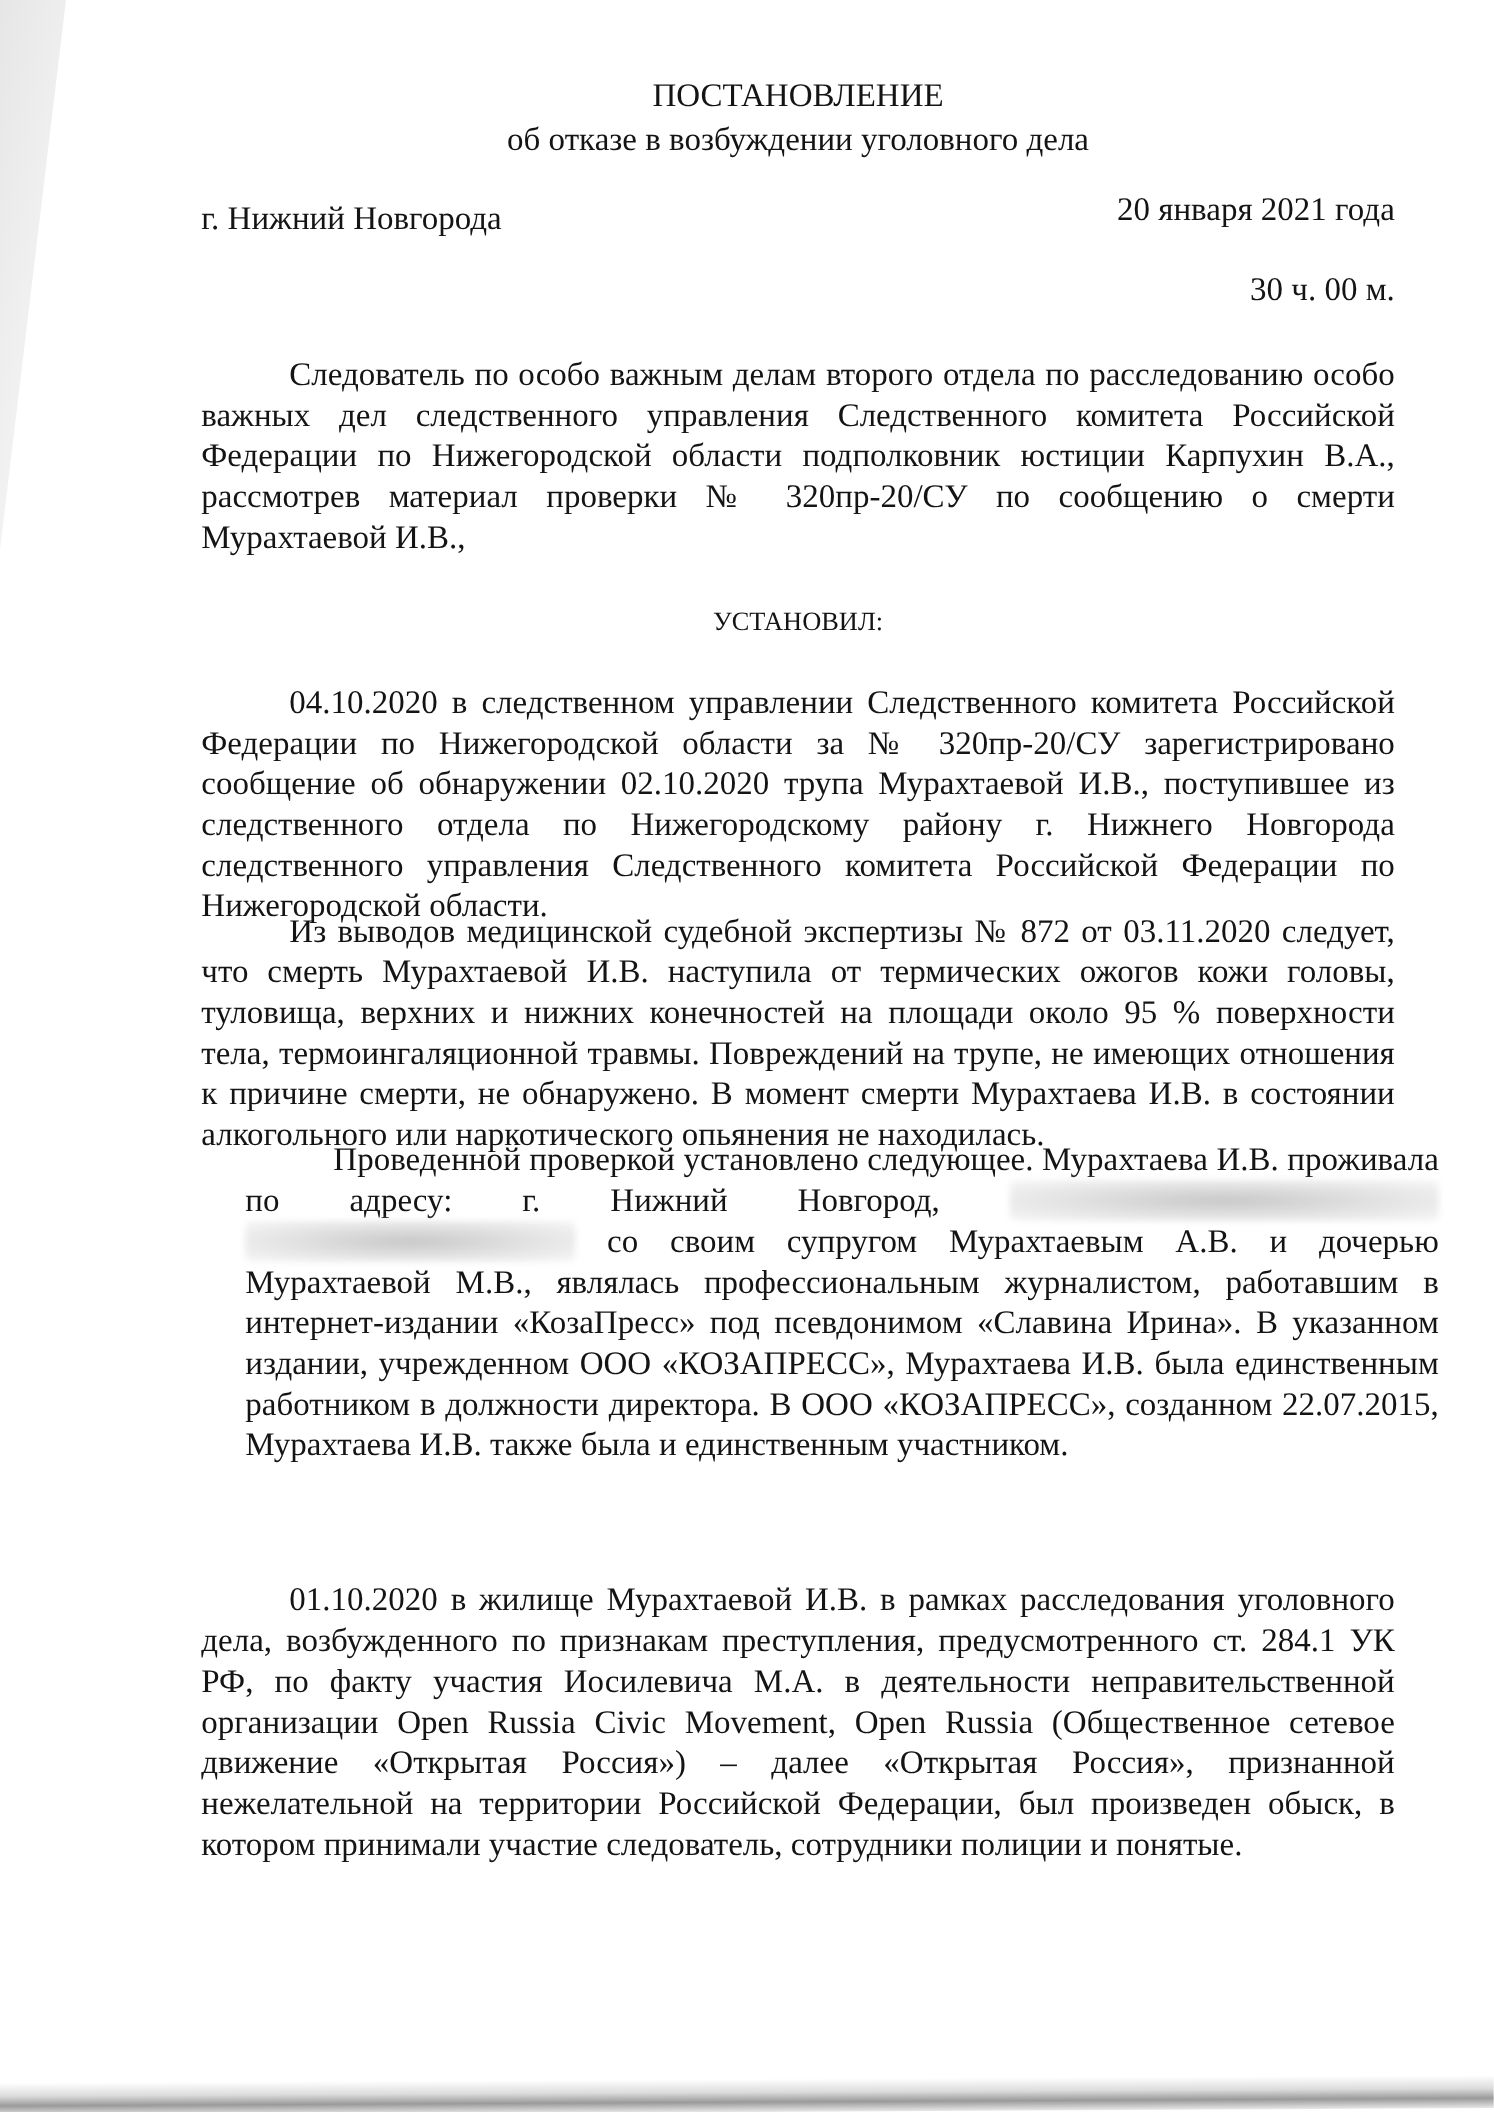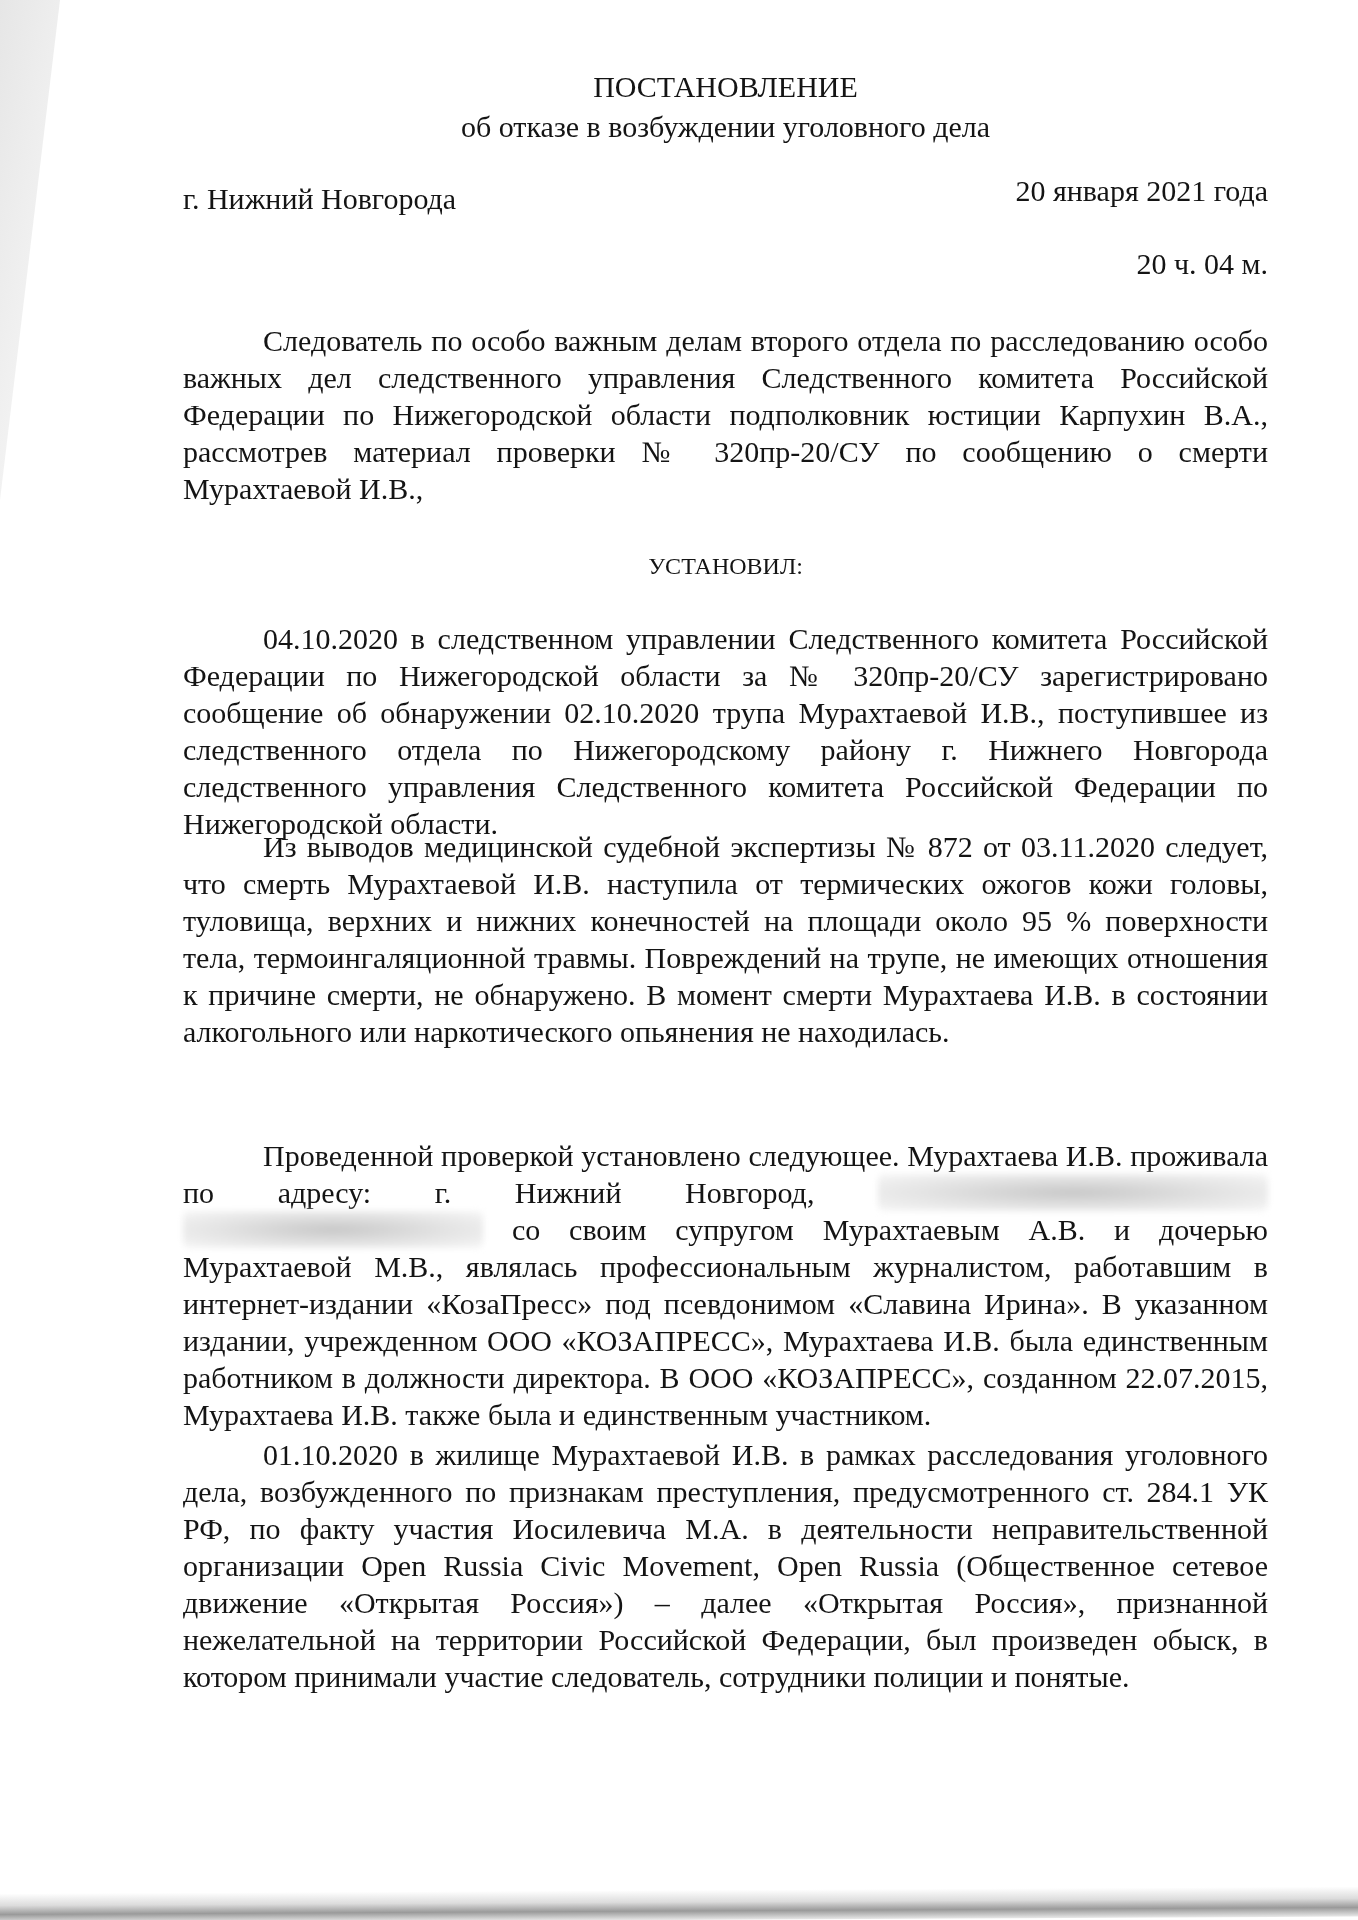--- a/index.html
+++ b/index.html
@@ -45,40 +45,40 @@
       text-align: justify; text-indent: 80px;
       font-size: 30px; line-height: 37px;
     }
     .p-intro { top: 322px; }
     .heading {
       position: absolute; left: 0; right: 0; top: 548px;
       text-align: center; font-size: 24px;
     }
     .p1 { top: 620px; }
     .p2 { top: 807px; margin-top: 21px; }
-    .p3 { top: 1137px; }
+    .p3 { top: 1036px; margin-left: 40px; }
     .p4 { top: 1436px; }
     .blur {
       display: inline-block; color: transparent;
       background: radial-gradient(ellipse at center, #c8c8c8 0%, #e4e4e4 55%, #f7f7f7 100%);
       filter: blur(3px); border-radius: 6px; text-indent: 0;
     }
   </style>
 </head>
 <body>
 
 <div class="page-shadow-left"></div>
 
 <div class="doc">
   <div class="title">ПОСТАНОВЛЕНИЕ</div>
   <div class="subtitle">об отказе в возбуждении уголовного дела</div>
 
   <div class="city">г. Нижний Новгорода</div>
   <div class="date">20 января 2021 года</div>
-  <div class="time">20 ч. 04 м.</div>
+  <div class="time">30 ч. 00 м.</div>
 
   <div class="para p-intro">Следователь по особо важным делам второго отдела по расследованию особо важных дел следственного управления Следственного комитета Российской Федерации по Нижегородской области подполковник юстиции Карпухин В.А., рассмотрев материал проверки № 320пр-20/СУ по сообщению о смерти Мурахтаевой И.В.,</div>
 
   <div class="heading">УСТАНОВИЛ:</div>
 
   <div class="para p1">04.10.2020 в следственном управлении Следственного комитета Российской Федерации по Нижегородской области за № 320пр-20/СУ зарегистрировано сообщение об обнаружении 02.10.2020 трупа Мурахтаевой И.В., поступившее из следственного отдела по Нижегородскому району г. Нижнего Новгорода следственного управления Следственного комитета Российской Федерации по Нижегородской области.</div>
   <div class="para p2">Из выводов медицинской судебной экспертизы № 872 от 03.11.2020 следует, что смерть Мурахтаевой И.В. наступила от термических ожогов кожи головы, туловища, верхних и нижних конечностей на площади около 95 % поверхности тела, термоингаляционной травмы. Повреждений на трупе, не имеющих отношения к причине смерти, не обнаружено. В момент смерти Мурахтаева И.В. в состоянии алкогольного или наркотического опьянения не находилась.</div>
 
   <div class="para p3">
     <span>Проведенной проверкой установлено следующее. Мурахтаева И.В. проживала по адресу: г. Нижний Новгород,</span>

